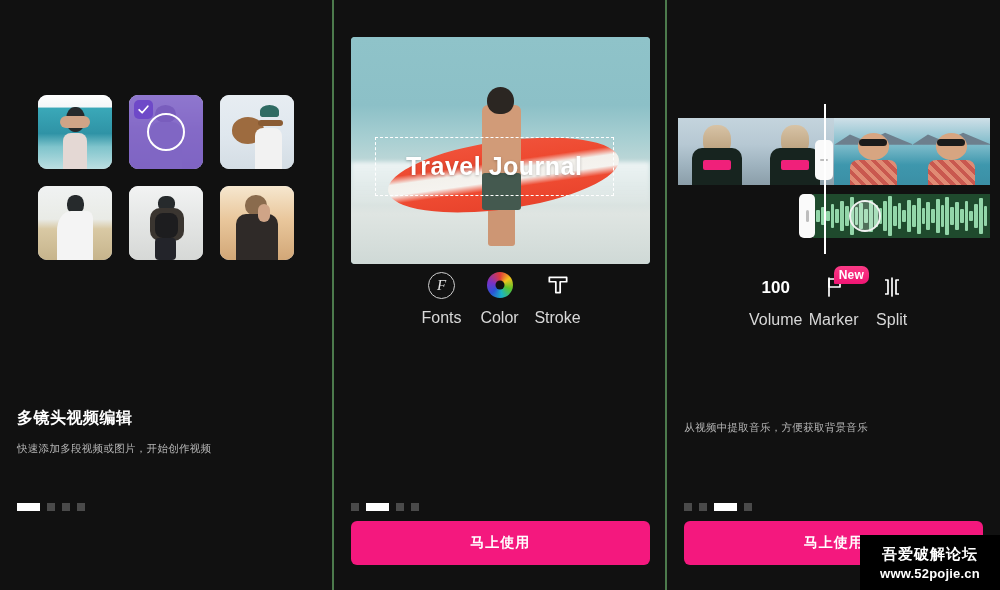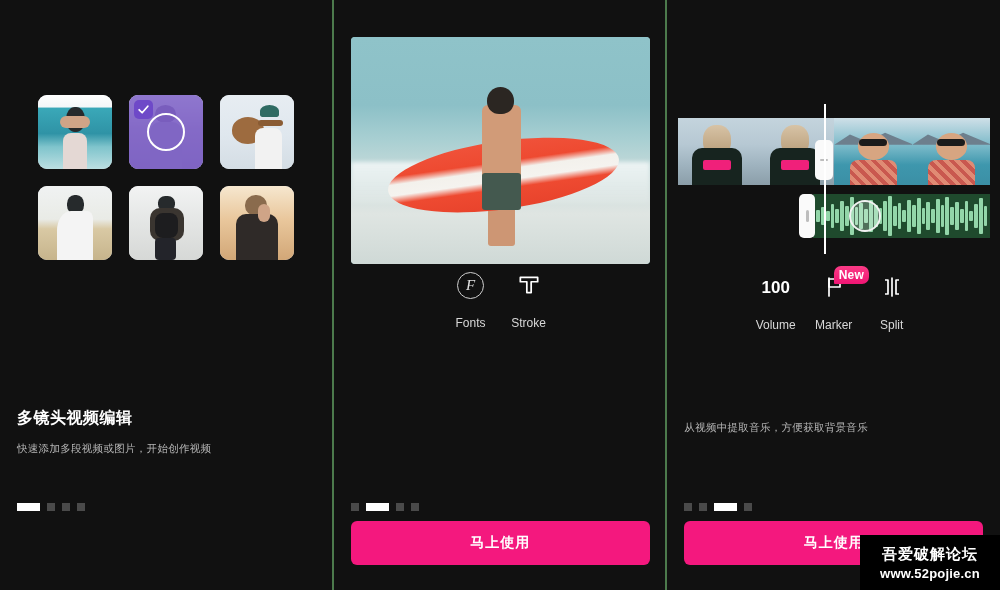--- a/index.html
+++ b/index.html
@@ -101,21 +101,21 @@
     display: flex; justify-content: center;
     gap: 0;
   }
   .tool {
     display: flex; flex-direction: column; align-items: center;
     width: 58px;
     position: relative;
   }
   .tool .glyph { height: 30px; display:flex; align-items:center; justify-content:center; }
   .tool .tlabel {
-    margin-top: 16px; color: #d8d8d8; font-size: 12px; white-space: nowrap;
+    margin-top: 9px; color: #d8d8d8; font-size: 16px; white-space: nowrap;
   }
   .fonts-circle {
     width: 27px; height: 27px; border-radius: 50%; border: 1.6px solid #cfcfcf;
     display: flex; align-items: center; justify-content: center;
     color: #e2e2e2; font-size: 15px; font-family: "Liberation Serif", serif; font-style: italic;
   }
   .color-wheel {
     width: 26px; height: 26px; border-radius: 50%;
     background: conic-gradient(#e03a3a 0deg,#f2c31d 55deg,#5bc22a 110deg,#19b4c4 170deg,#2a54d6 225deg,#7a31c7 285deg,#e03a3a 360deg);
     position: relative;
@@ -290,28 +290,37 @@
   <div class="panel panel-2">
 
     <div class="preview">
       <div class="surf-sea"></div>
       <div class="surf-foam"></div>
       <div class="surfer-legs"></div>
       <div class="board"></div>
       <div class="surfer-body"></div>
       <div class="surfer-head"></div>
       <div class="surfer-shorts"></div>
+      <div class="text-box">
+        <span>Travel Journal</span>
+      </div>
     </div>
 
     <div class="toolbar" style="top:270px;">
       <div class="tool">
         <span class="glyph">
           <span class="fonts-circle">F</span>
         </span>
         <span class="tlabel">Fonts</span>
+      </div>
+      <div class="tool">
+        <span class="glyph">
+          <span class="color-wheel"></span>
+        </span>
+        <span class="tlabel">Color</span>
       </div>
       <div class="tool">
         <span class="glyph">
           <svg width="26" height="26" viewBox="0 0 24 24" aria-hidden="true">
             <path d="M4 5 H20 V9 H14 V19 H10 V9 H4 Z" fill="none" stroke="#ffffff" stroke-width="1.6" stroke-linejoin="round"></path>
           </svg>
         </span>
         <span class="tlabel">Stroke</span>
       </div>
     </div>

